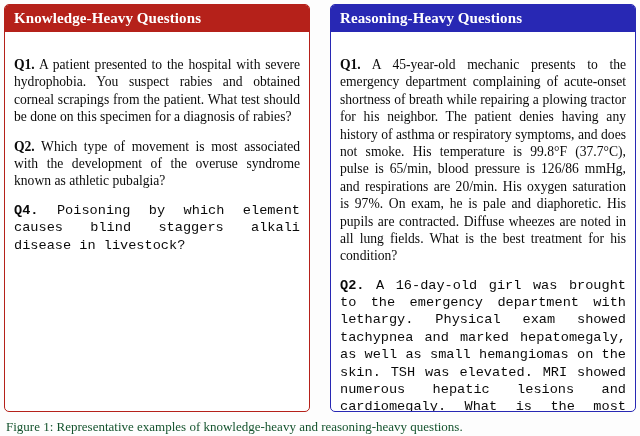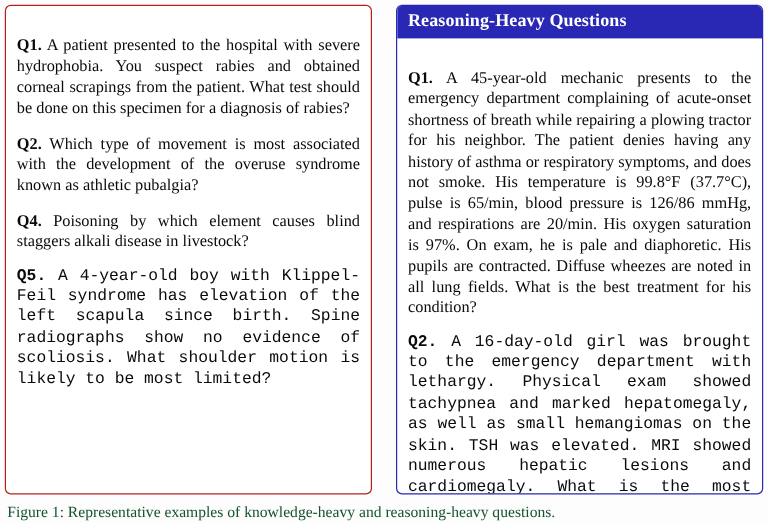--- a/index.html
+++ b/index.html
@@ -71,25 +71,27 @@
     overflow: hidden;
   }
 </style>
 </head>
 <body>
 
 <div class="figure">
   <div class="panels">
 
     <section class="panel" style="border-color: rgb(181, 33, 26);">
+      <header class="panel-header" style="background-color: rgb(181, 33, 26);">
+        <span>Knowledge-Heavy Questions</span>
+      </header>
       <div class="panel-body">
         <p class="q"><span class="qlabel">Q1.</span> <span>A patient presented to the hospital with severe hydrophobia. You suspect rabies and obtained corneal scrapings from the patient. What test should be done on this specimen for a diagnosis of rabies?</span></p>
         <p class="q"><span class="qlabel">Q2.</span> <span>Which type of movement is most associated with the development of the overuse syndrome known as athletic pubalgia?</span></p>
         <p class="q"><span class="qlabel">Q4.</span> <span>Poisoning by which element causes blind staggers alkali disease in livestock?</span></p>
-        <p class="q"><span class="qlabel">Q5.</span> <span>A 4-year-old boy with Klippel-Feil syndrome has elevation of the left scapula since birth. Spine radiographs show no evidence of scoliosis. What shoulder motion is likely to be most limited?</span></p>
       </div>
     </section>
 
     <section class="panel" style="border-color: rgb(40, 40, 180);">
       <header class="panel-header" style="background-color: rgb(40, 40, 180);">
         <span>Reasoning-Heavy Questions</span>
       </header>
       <div class="panel-body">
         <p class="q"><span class="qlabel">Q1.</span> <span>A 45-year-old mechanic presents to the emergency department complaining of acute-onset shortness of breath while repairing a plowing tractor for his neighbor.  The patient denies having any history of asthma or respiratory symptoms, and does not smoke. His temperature is 99.8°F (37.7°C), pulse is 65/min, blood pressure is 126/86 mmHg, and respirations are 20/min. His oxygen saturation is 97%. On exam, he is pale and diaphoretic. His pupils are contracted. Diffuse wheezes are noted in all lung fields. What is the best treatment for his condition?</span></p>
         <p class="q"><span class="qlabel">Q2.</span> <span>A 16-day-old girl was brought to the emergency department with lethargy. Physical exam showed tachypnea and marked hepatomegaly, as well as small hemangiomas on the skin. TSH was elevated. MRI showed numerous hepatic lesions and cardiomegaly. What is the most likely diagnosis?</span></p>

